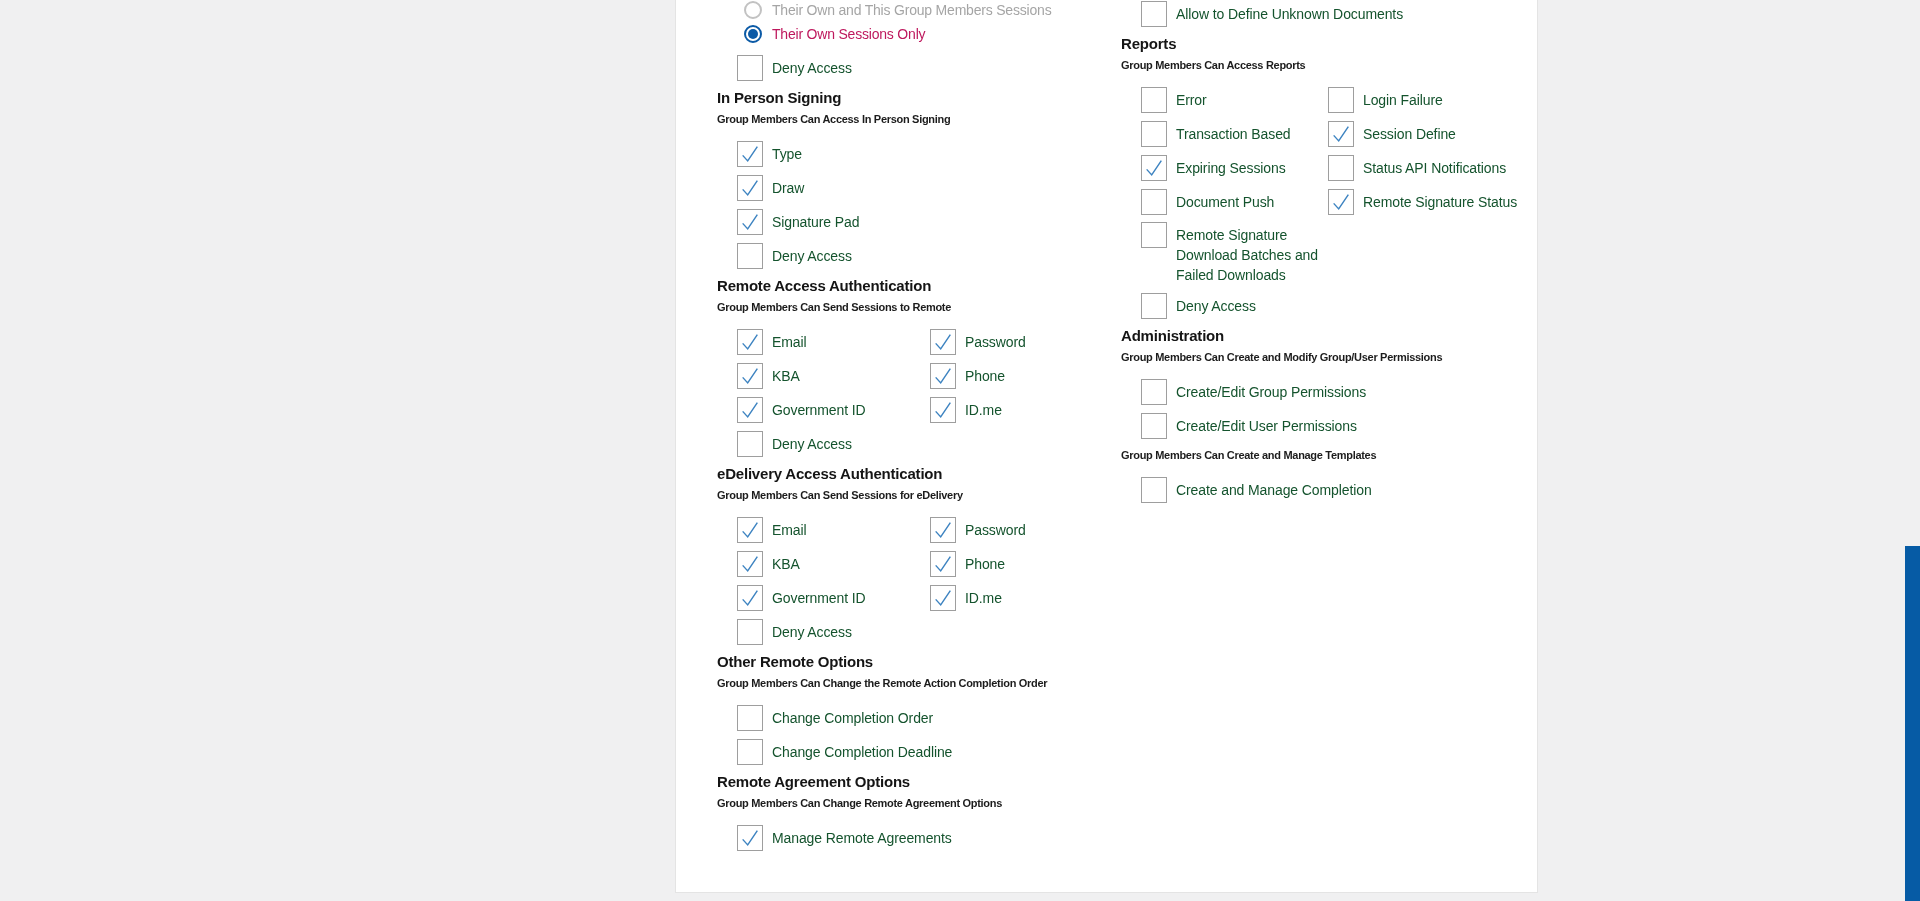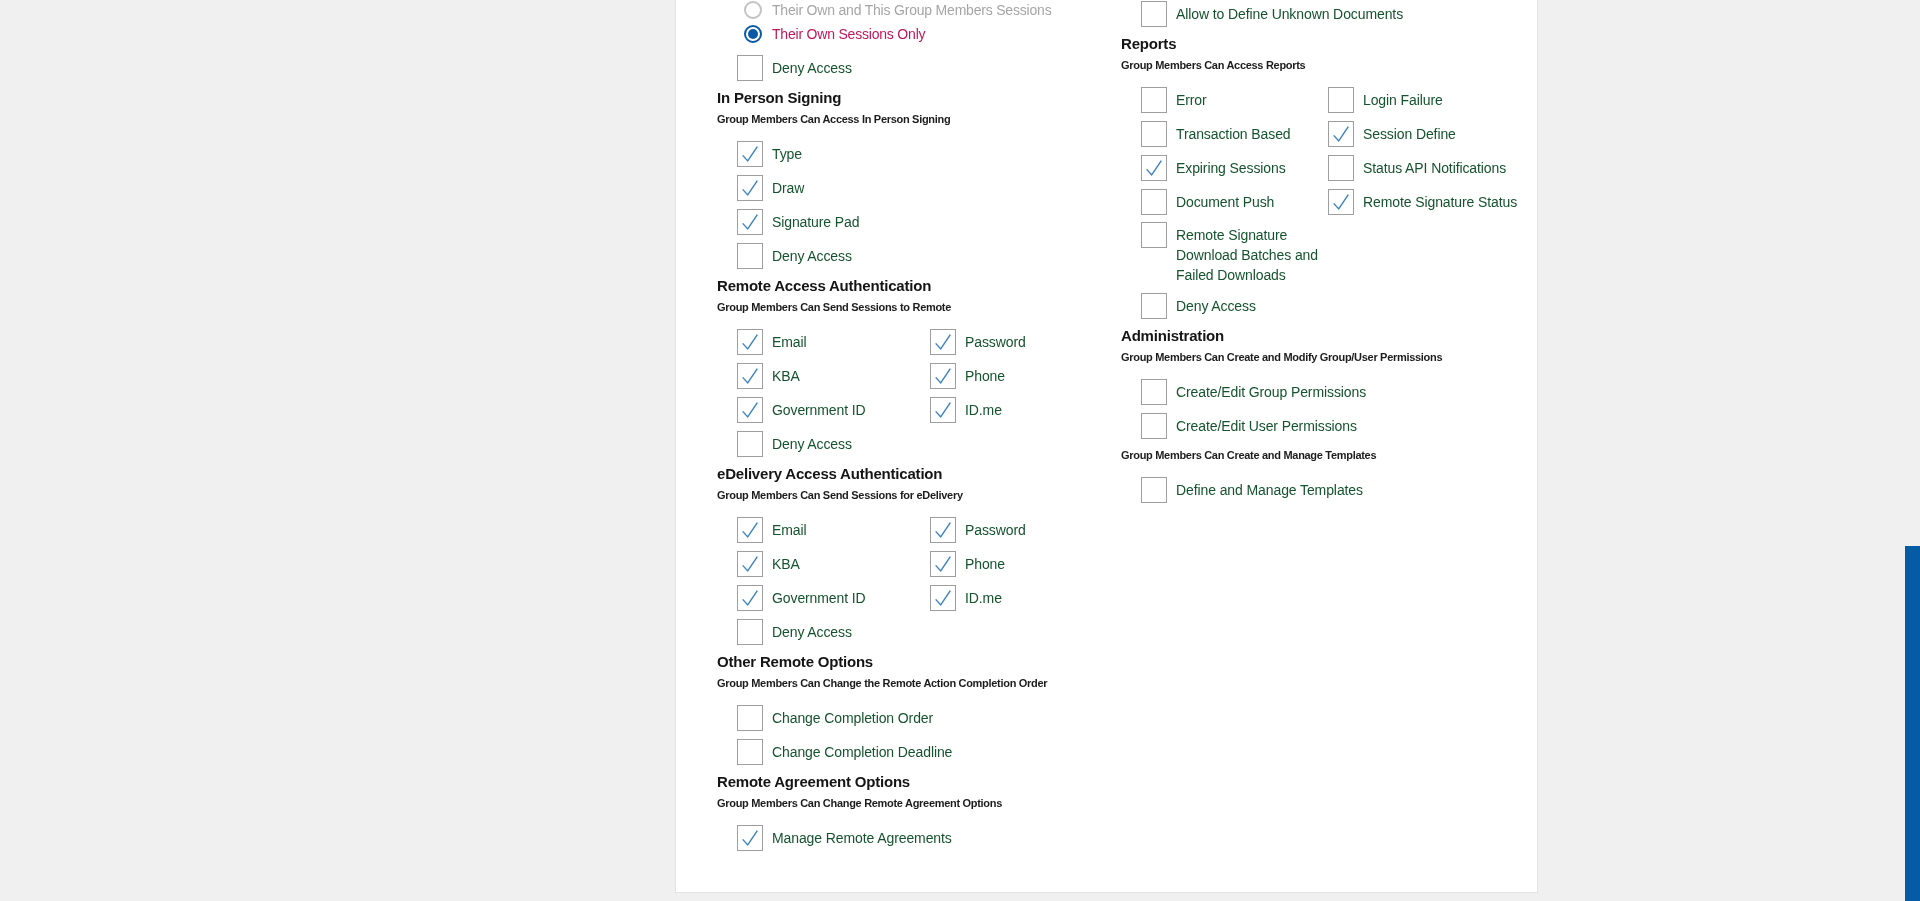--- a/index.html
+++ b/index.html
@@ -314,17 +314,17 @@
         <span class="checkbox"></span>
         <span class="check-label">Create/Edit Group Permissions</span>
       </div>
       <div class="check-row">
         <span class="checkbox"></span>
         <span class="check-label">Create/Edit User Permissions</span>
       </div>
       <div class="sub-header spaced">Group Members Can Create and Manage Templates</div>
       <div class="check-row">
         <span class="checkbox"></span>
-        <span class="check-label">Define and Manage Templates</span>
+        <span class="check-label">Create and Manage Completion</span>
       </div>
     </div>
 </div>
 <div class="edge-strip"></div>
 
 </body></html>

